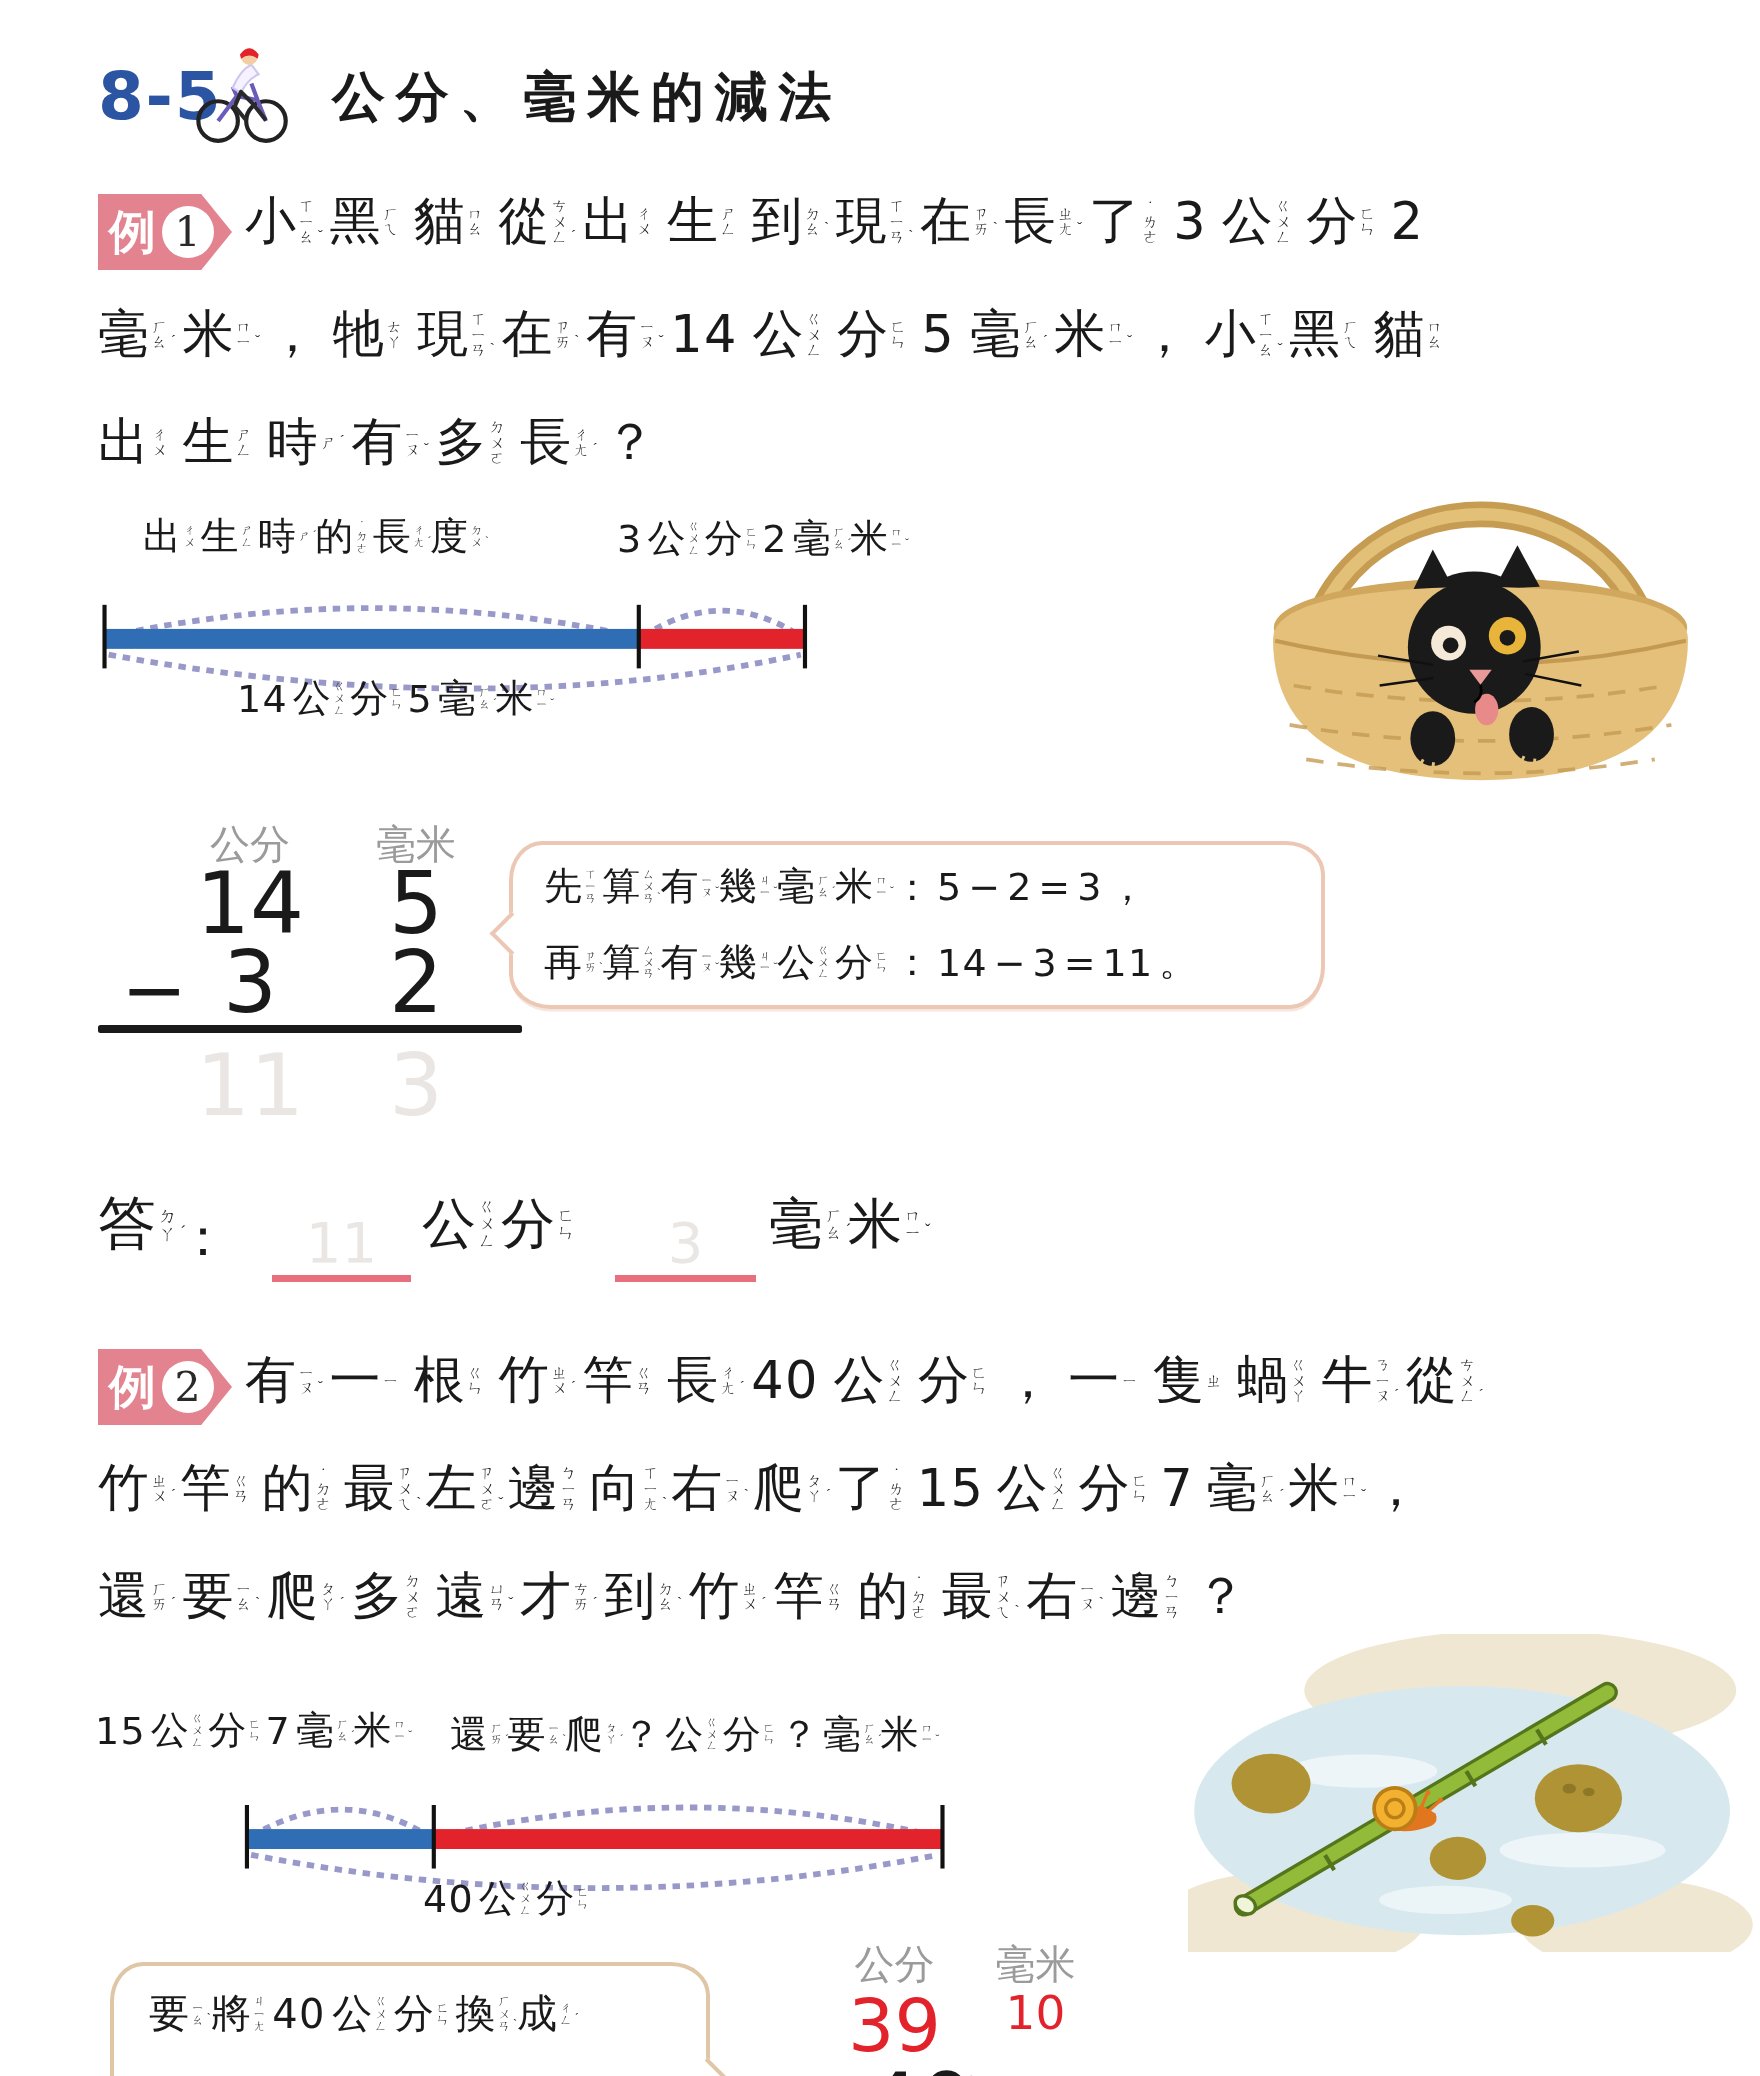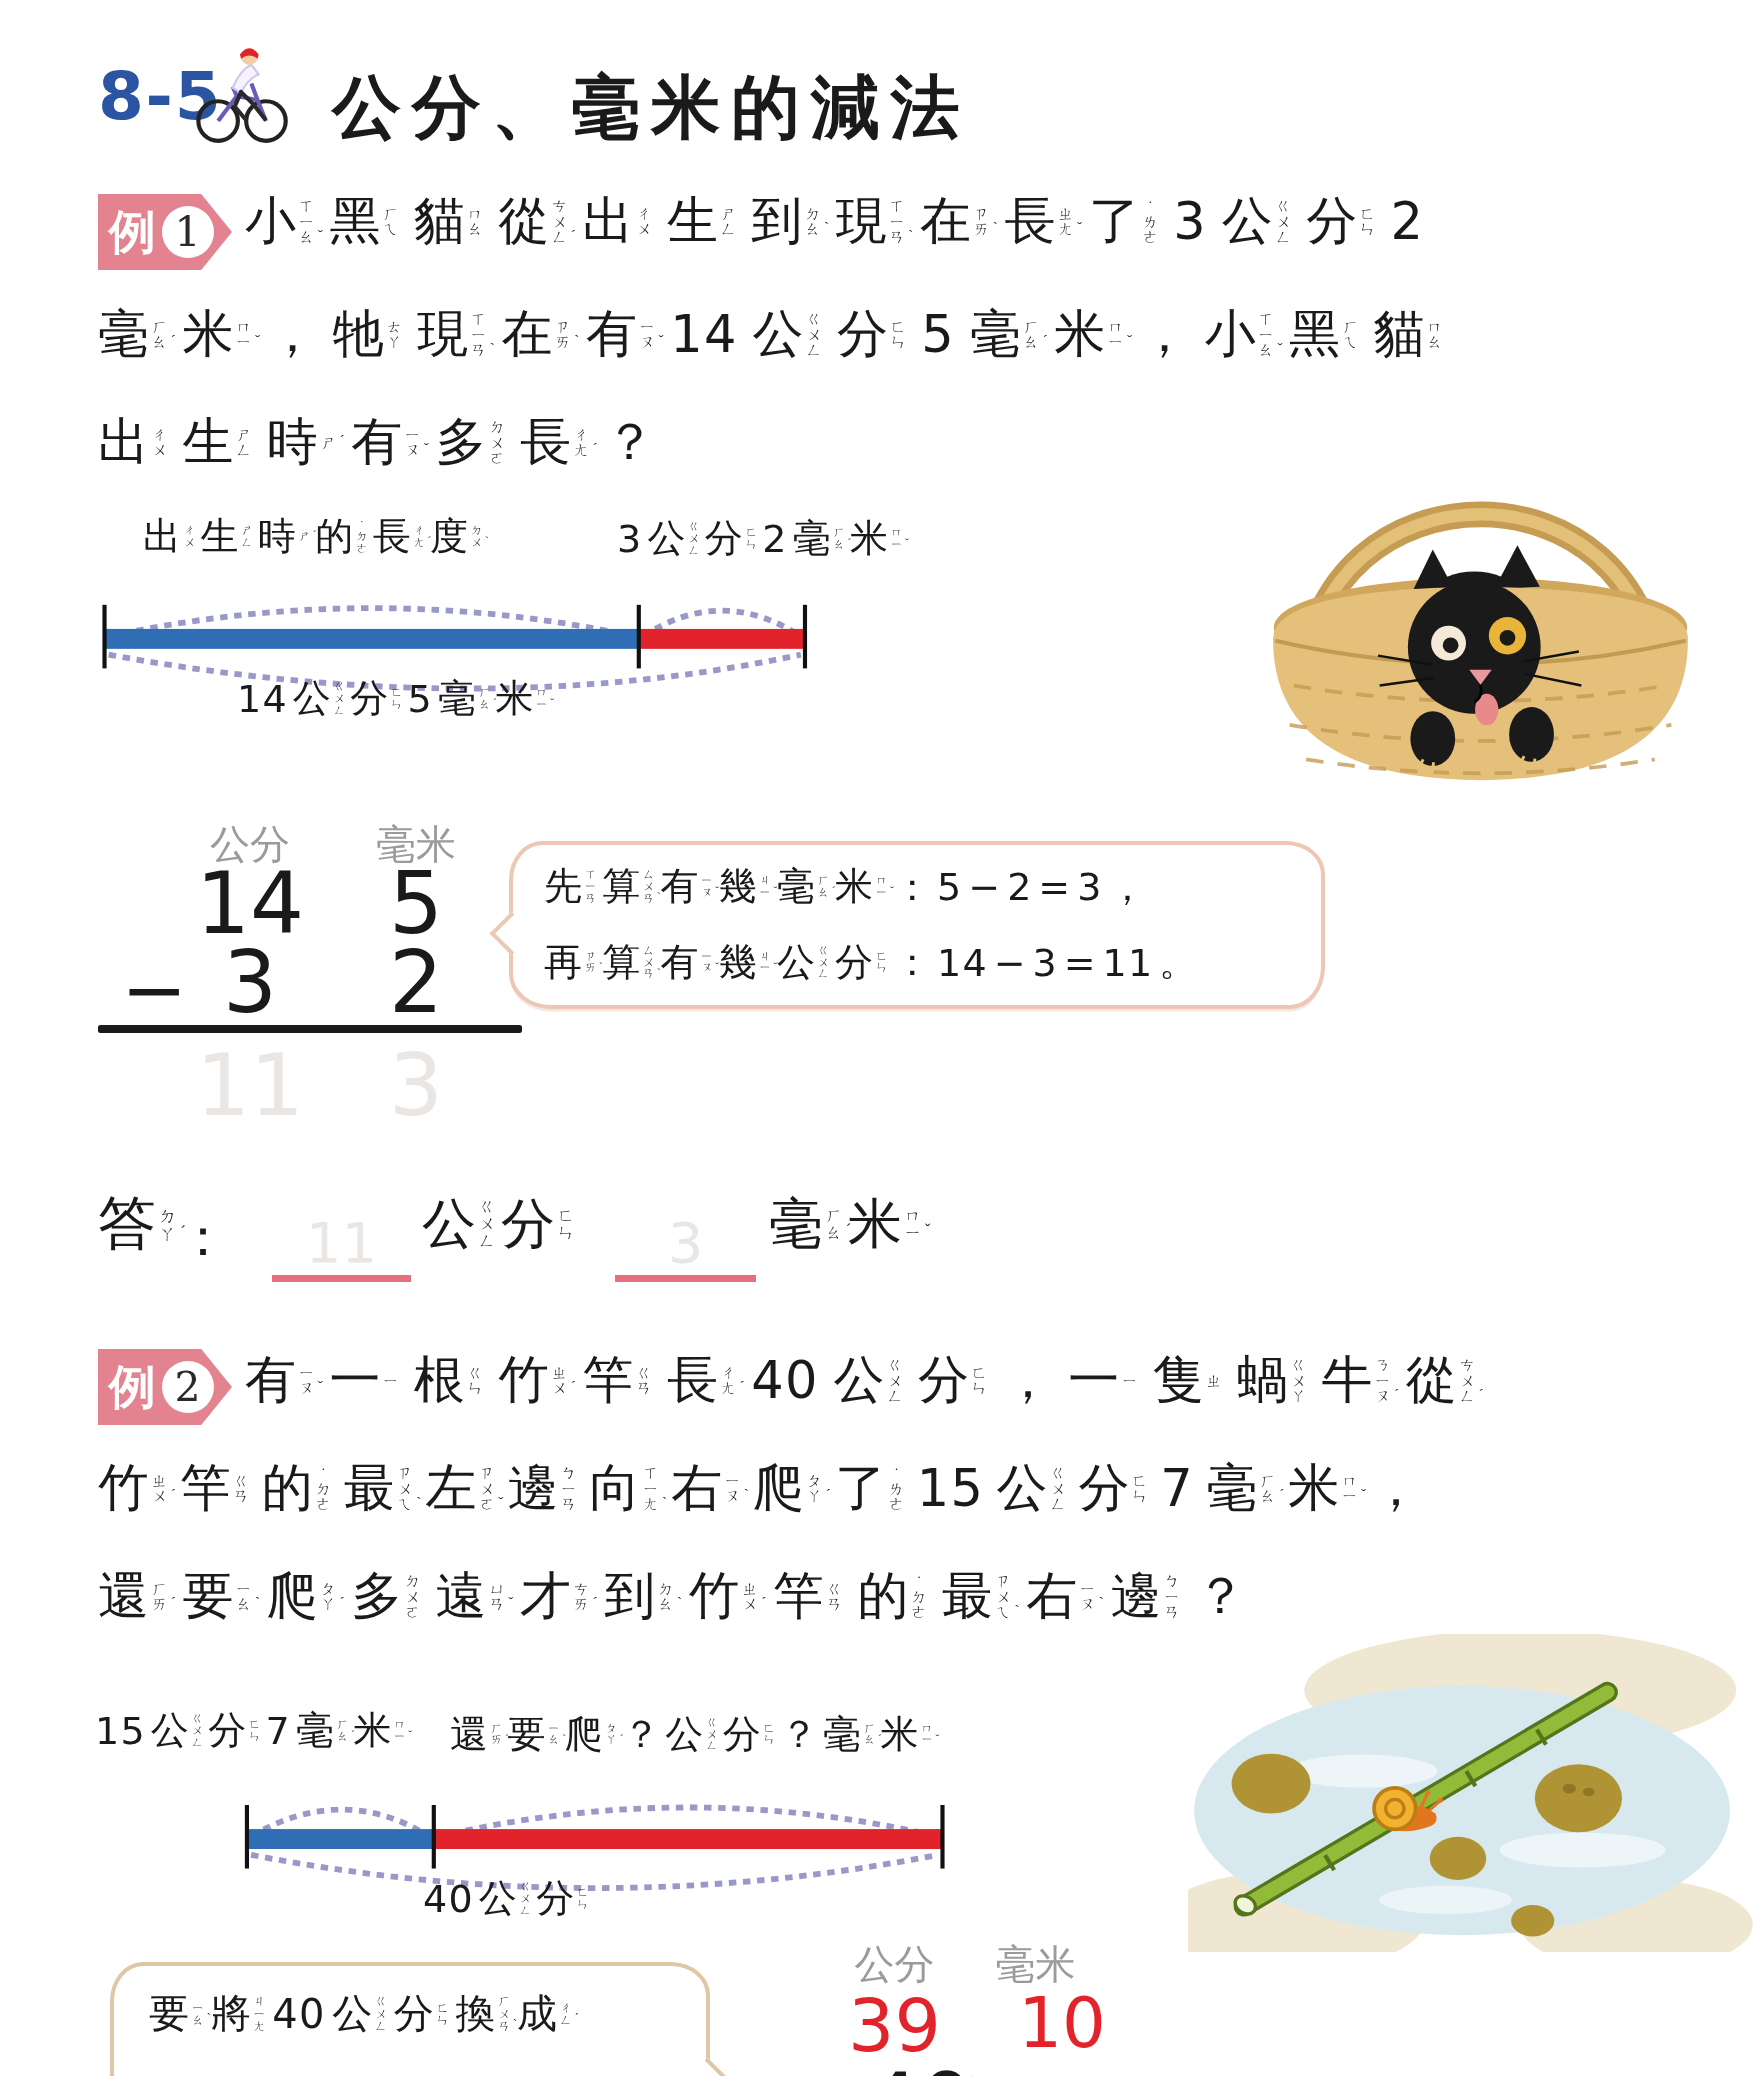--- a/index.html
+++ b/index.html
@@ -14,21 +14,21 @@
   .rtext .zy{display:inline-flex;flex-direction:column;align-items:center;justify-content:center;
              font-size:calc(var(--fs,51px)*.30);line-height:1.04;margin-left:2.9px;
              position:relative;min-width:calc(var(--fs,51px)*.30);}
   .rtext .tone{position:absolute;right:-.55em;bottom:.15em;}
   .rtext .num{font-size:calc(var(--fs,51px)*1.0);font-family:"DejaVu Sans",sans-serif;
               margin-right:var(--gap,14px);letter-spacing:1.2px;}
   .rtext .punct{font-size:var(--fs,51px);margin-right:var(--gap,14px);}
   
   .section-num{position:absolute;left:98px;top:58px;font-size:66px;font-weight:700;
                color:#2b55a2;font-family:"DejaVu Sans",sans-serif;letter-spacing:1.7px;}
-  .page-title{position:absolute;left:332px;top:62px;font-size:69px;font-weight:700;
+  .page-title{position:absolute;left:332px;top:62px;font-size:53px;font-weight:700;
               letter-spacing:10.8px;font-family:"Liberation Sans",sans-serif;}
   
   .badge{position:absolute;width:134px;height:76px;background:#e2838f;
          clip-path:polygon(0 0,77% 0,100% 50%,77% 100%,0 100%);
          display:flex;align-items:center;padding-left:10.8px;box-sizing:border-box;gap:5.8px;}
   .badge .lbl{color:#fff;font-size:47px;font-weight:700;}
   .badge .circ{width:52px;height:52px;background:#fff;border-radius:50%;
                display:flex;align-items:center;justify-content:center;
                font-size:41px;color:#2a2a2a;font-family:"DejaVu Serif",serif;}
   
@@ -1236,21 +1236,21 @@
 
 </div>
 
 <div class="sub sub2" style="left:681px;top:1917px;width:457px;height:469px;">
   <div class="row" style="left:143px;top:0;">
     <div class="cell hdr">公分</div>
     <div class="cell hdr">毫米</div>
   </div>
   <div class="row" style="left:143px;top:52px;">
     <div class="cell digits red" style="font-size:73px;">39</div>
-    <div class="cell digits red" style="font-size:69px;text-align:right;">10</div>
+    <div class="cell digits red" style="font-size:47px;">10</div>
   </div>
   <div class="row" style="left:143px;top:125px;">
     <div class="cell"><span class="digits struck">40</span></div>
     <div class="cell"></div>
   </div>
 
 </div>
 
 
 </body></html>

